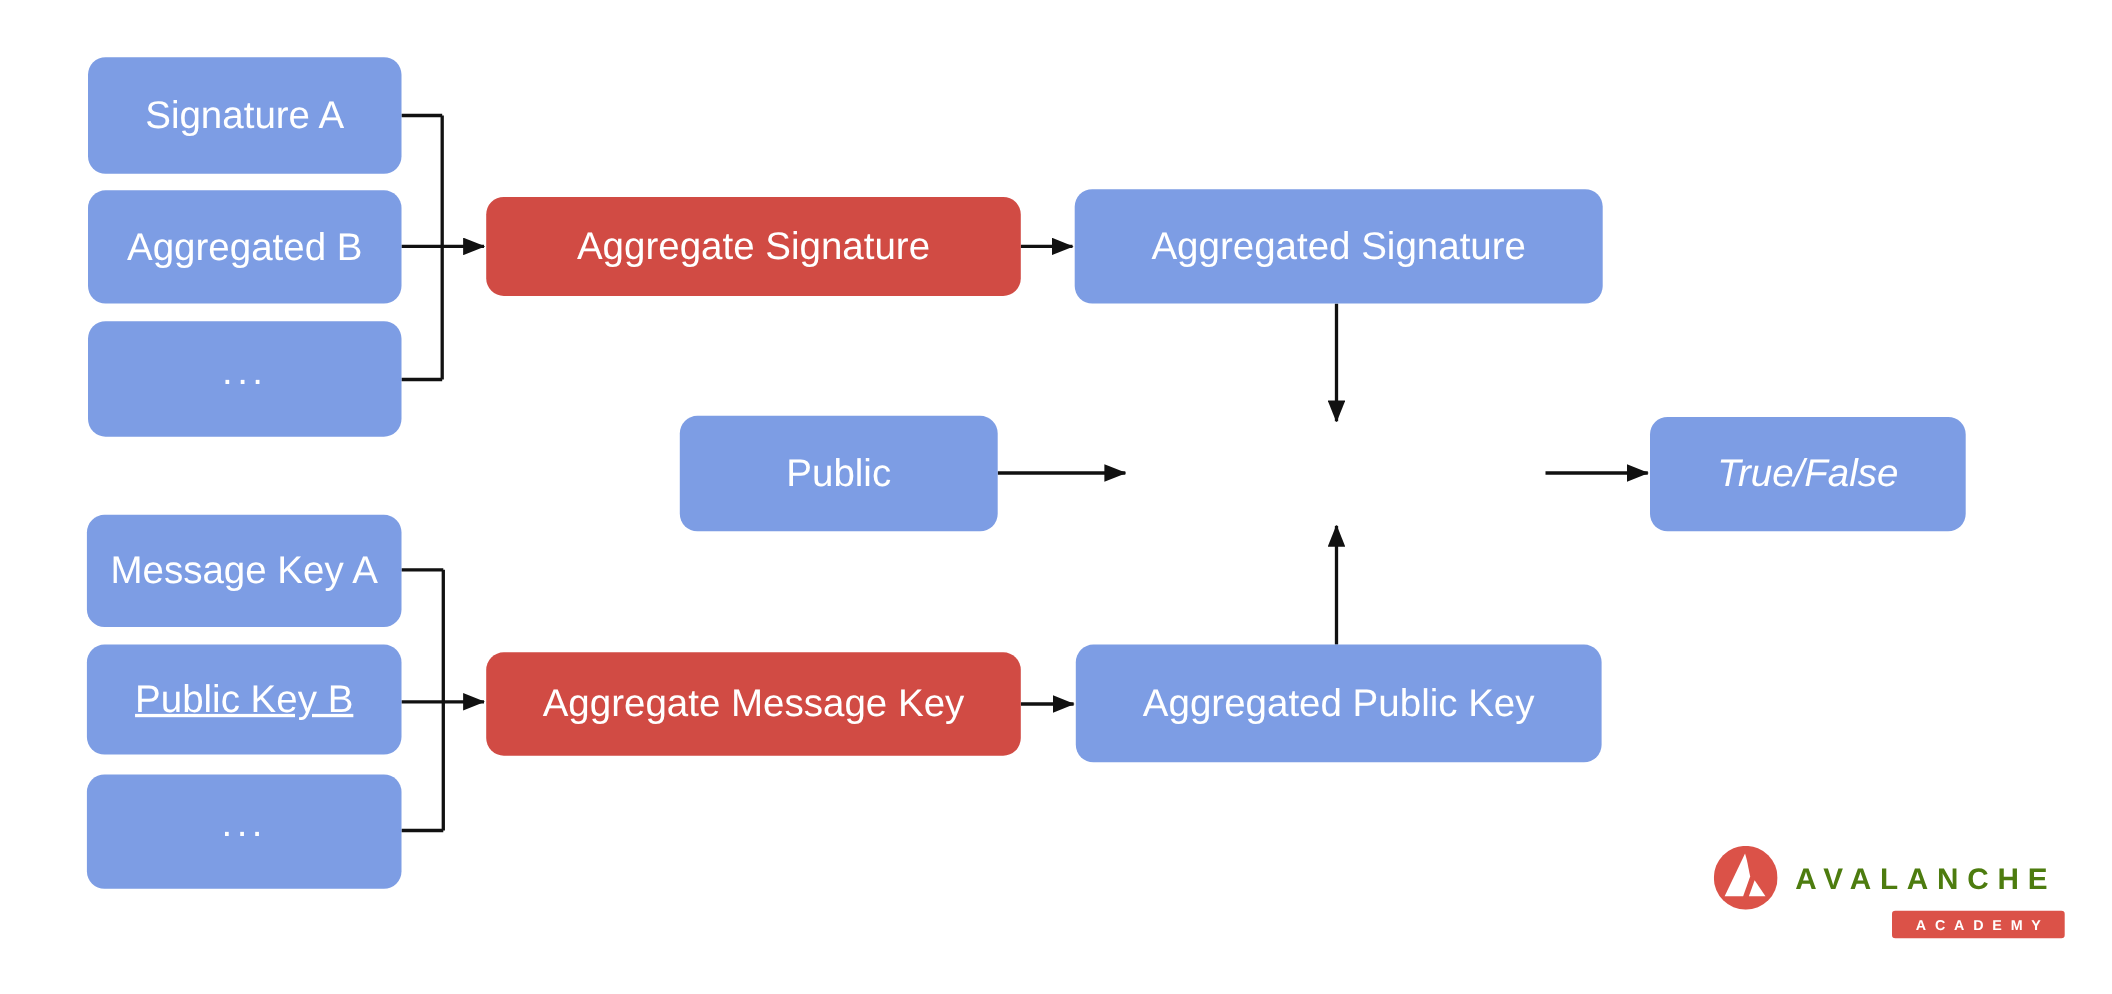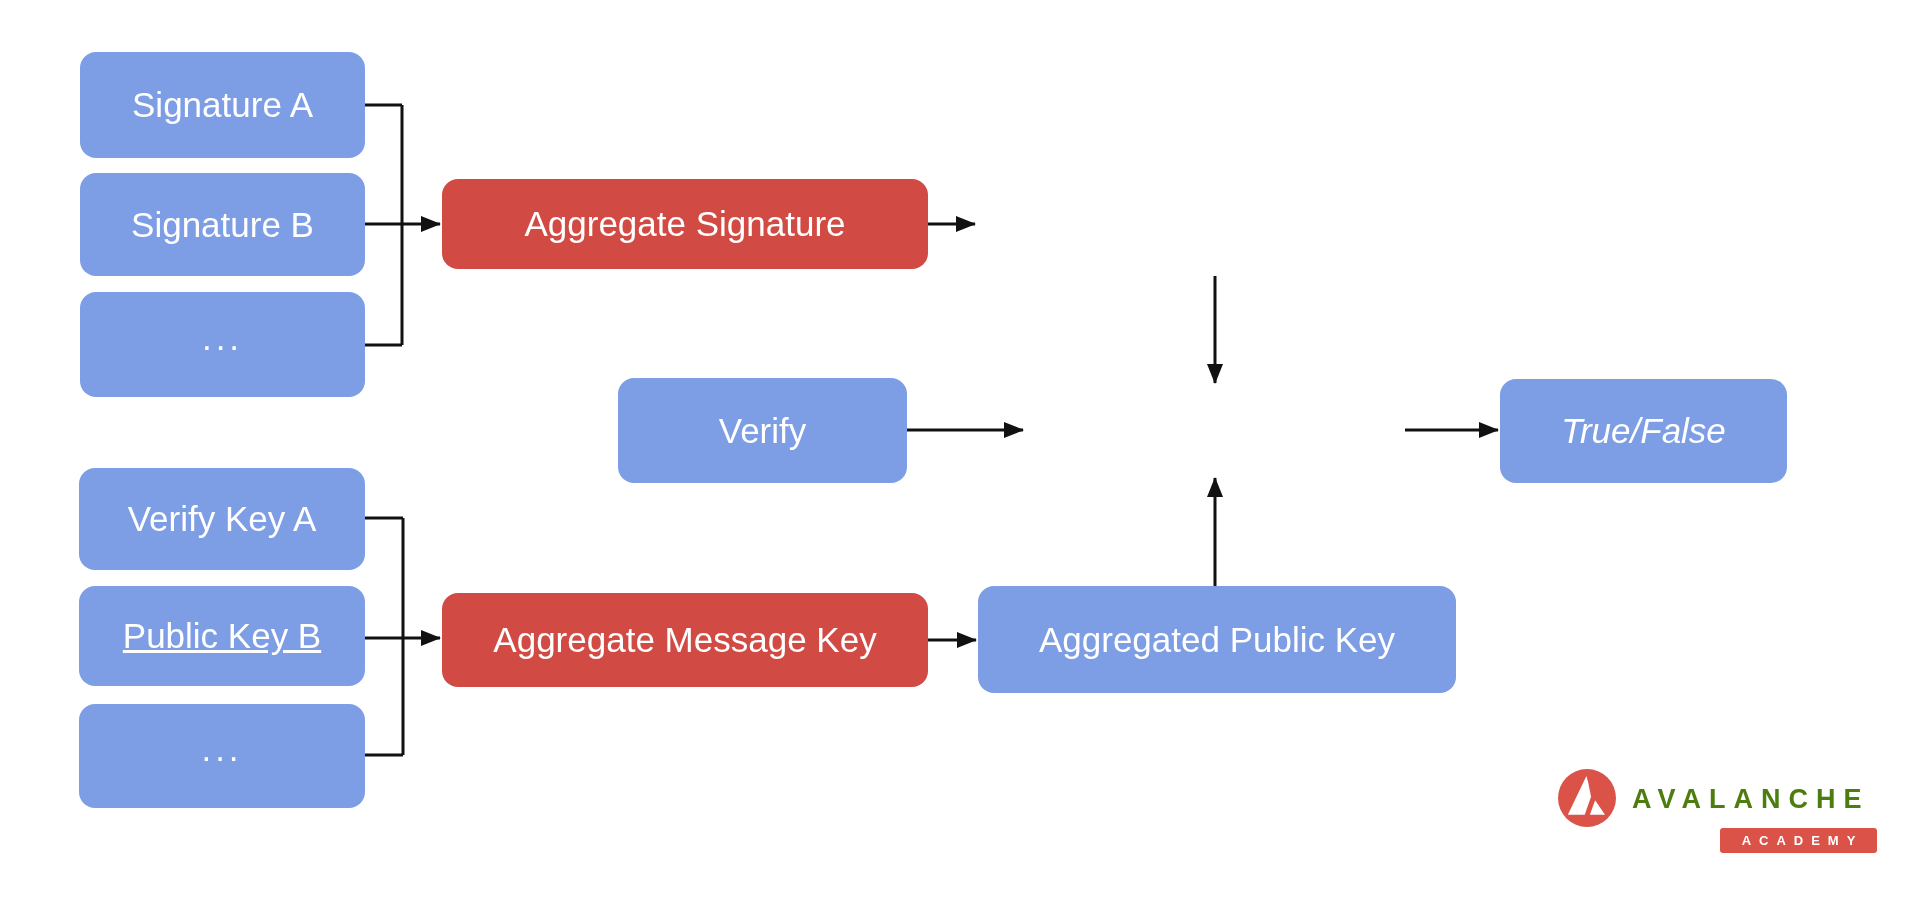--- a/index.html
+++ b/index.html
@@ -69,31 +69,32 @@
     <line x1="928" y1="224" x2="975" y2="224" stroke="#111111" stroke-width="3" marker-end="url(#arrow)"></line>
     <line x1="1215" y1="276" x2="1215" y2="383" stroke="#111111" stroke-width="3" marker-end="url(#arrow)"></line>
     <line x1="907" y1="430" x2="1023" y2="430" stroke="#111111" stroke-width="3" marker-end="url(#arrow)"></line>
     <line x1="1405" y1="430" x2="1498" y2="430" stroke="#111111" stroke-width="3" marker-end="url(#arrow)"></line>
     <line x1="365" y1="638" x2="440" y2="638" stroke="#111111" stroke-width="3" marker-end="url(#arrow)"></line>
     <line x1="928" y1="640" x2="976" y2="640" stroke="#111111" stroke-width="3" marker-end="url(#arrow)"></line>
     <line x1="1215" y1="586" x2="1215" y2="478" stroke="#111111" stroke-width="3" marker-end="url(#arrow)"></line>
   </svg>
 
   <div class="node blue" style="left:80px; top:52px; width:285px; height:106px;">Signature A</div>
-  <div class="node blue" style="left:80px; top:173px; width:285px; height:103px;">Signature B</div>
+  <div class="node blue" style="left:80px; top:173px; width:285px; height:103px;">Aggregated B</div>
   <div class="node blue dots" style="left:80px; top:292px; width:285px; height:105px;">
     <span>...</span>
   </div>
 
   <div class="node red" style="left:442px; top:179px; width:486px; height:90px;">Aggregate Signature</div>
+  <div class="node blue" style="left:977px; top:172px; width:480px; height:104px;">Aggregated Signature</div>
 
-  <div class="node blue" style="left:618px; top:378px; width:289px; height:105px;">Verify</div>
+  <div class="node blue" style="left:618px; top:378px; width:289px; height:105px;">Public</div>
   <div class="node blue" style="left:1500px; top:379px; width:287px; height:104px;font-style:italic;">True/False</div>
 
-  <div class="node blue" style="left:79px; top:468px; width:286px; height:102px;">Verify Key A</div>
+  <div class="node blue" style="left:79px; top:468px; width:286px; height:102px;">Message Key A</div>
   <div class="node blue" style="left:79px; top:586px; width:286px; height:100px;text-decoration:underline;">Public Key B</div>
   <div class="node blue dots" style="left:79px; top:704px; width:286px; height:104px;">
     <span>...</span>
   </div>
 
   <div class="node red" style="left:442px; top:593px; width:486px; height:94px;">Aggregate Message Key</div>
   <div class="node blue" style="left:978px; top:586px; width:478px; height:107px;">Aggregated Public Key</div>
 
   <svg class="logo-circle" viewBox="0 0 100 100">
     <circle cx="50" cy="50" r="50" fill="#DB5248"></circle>

